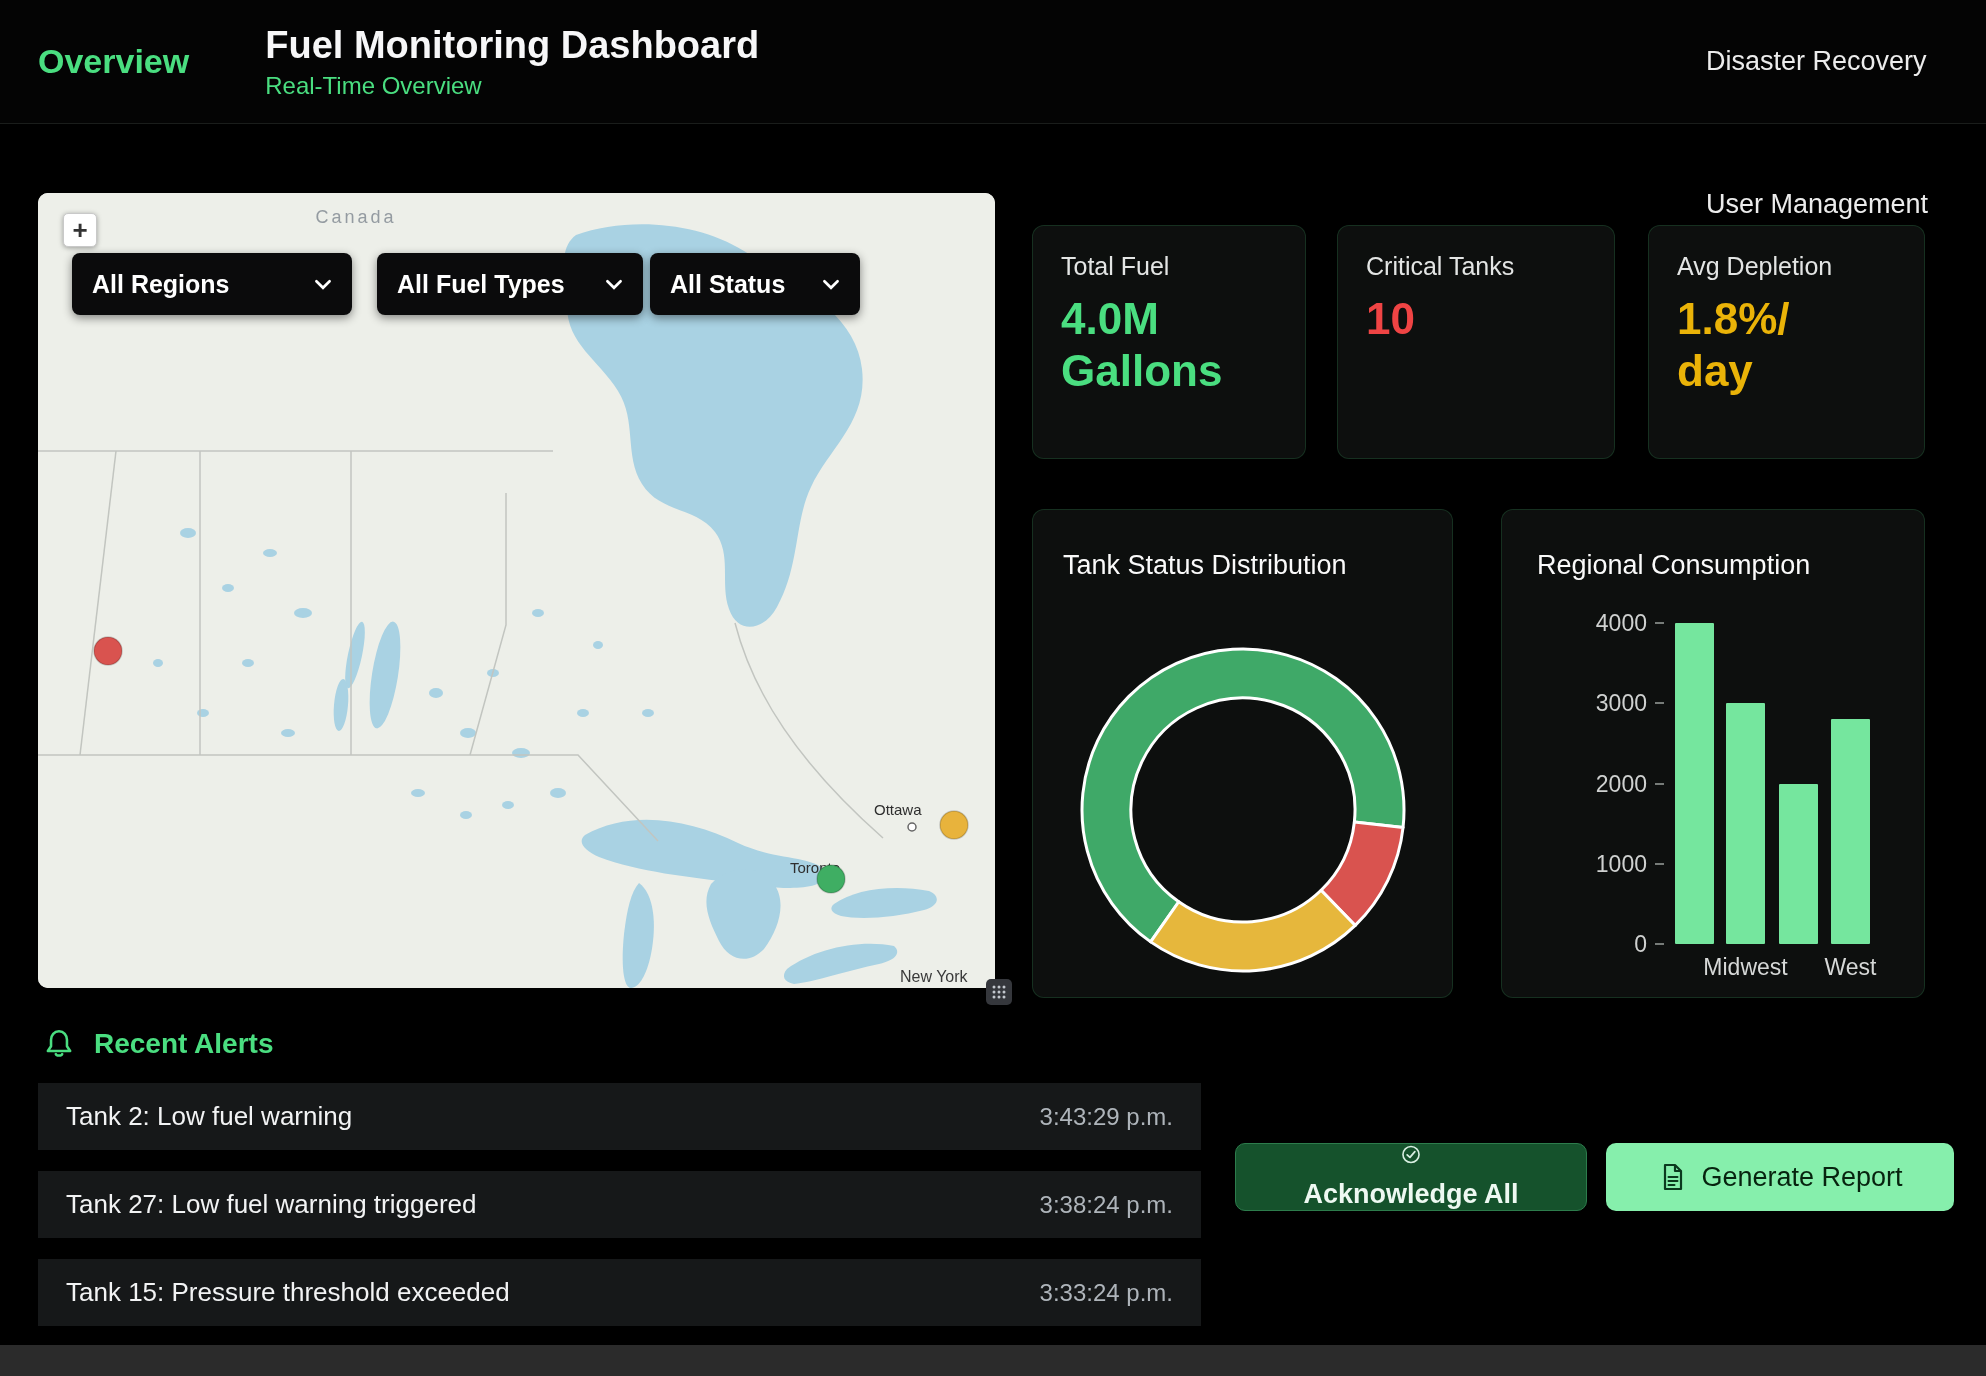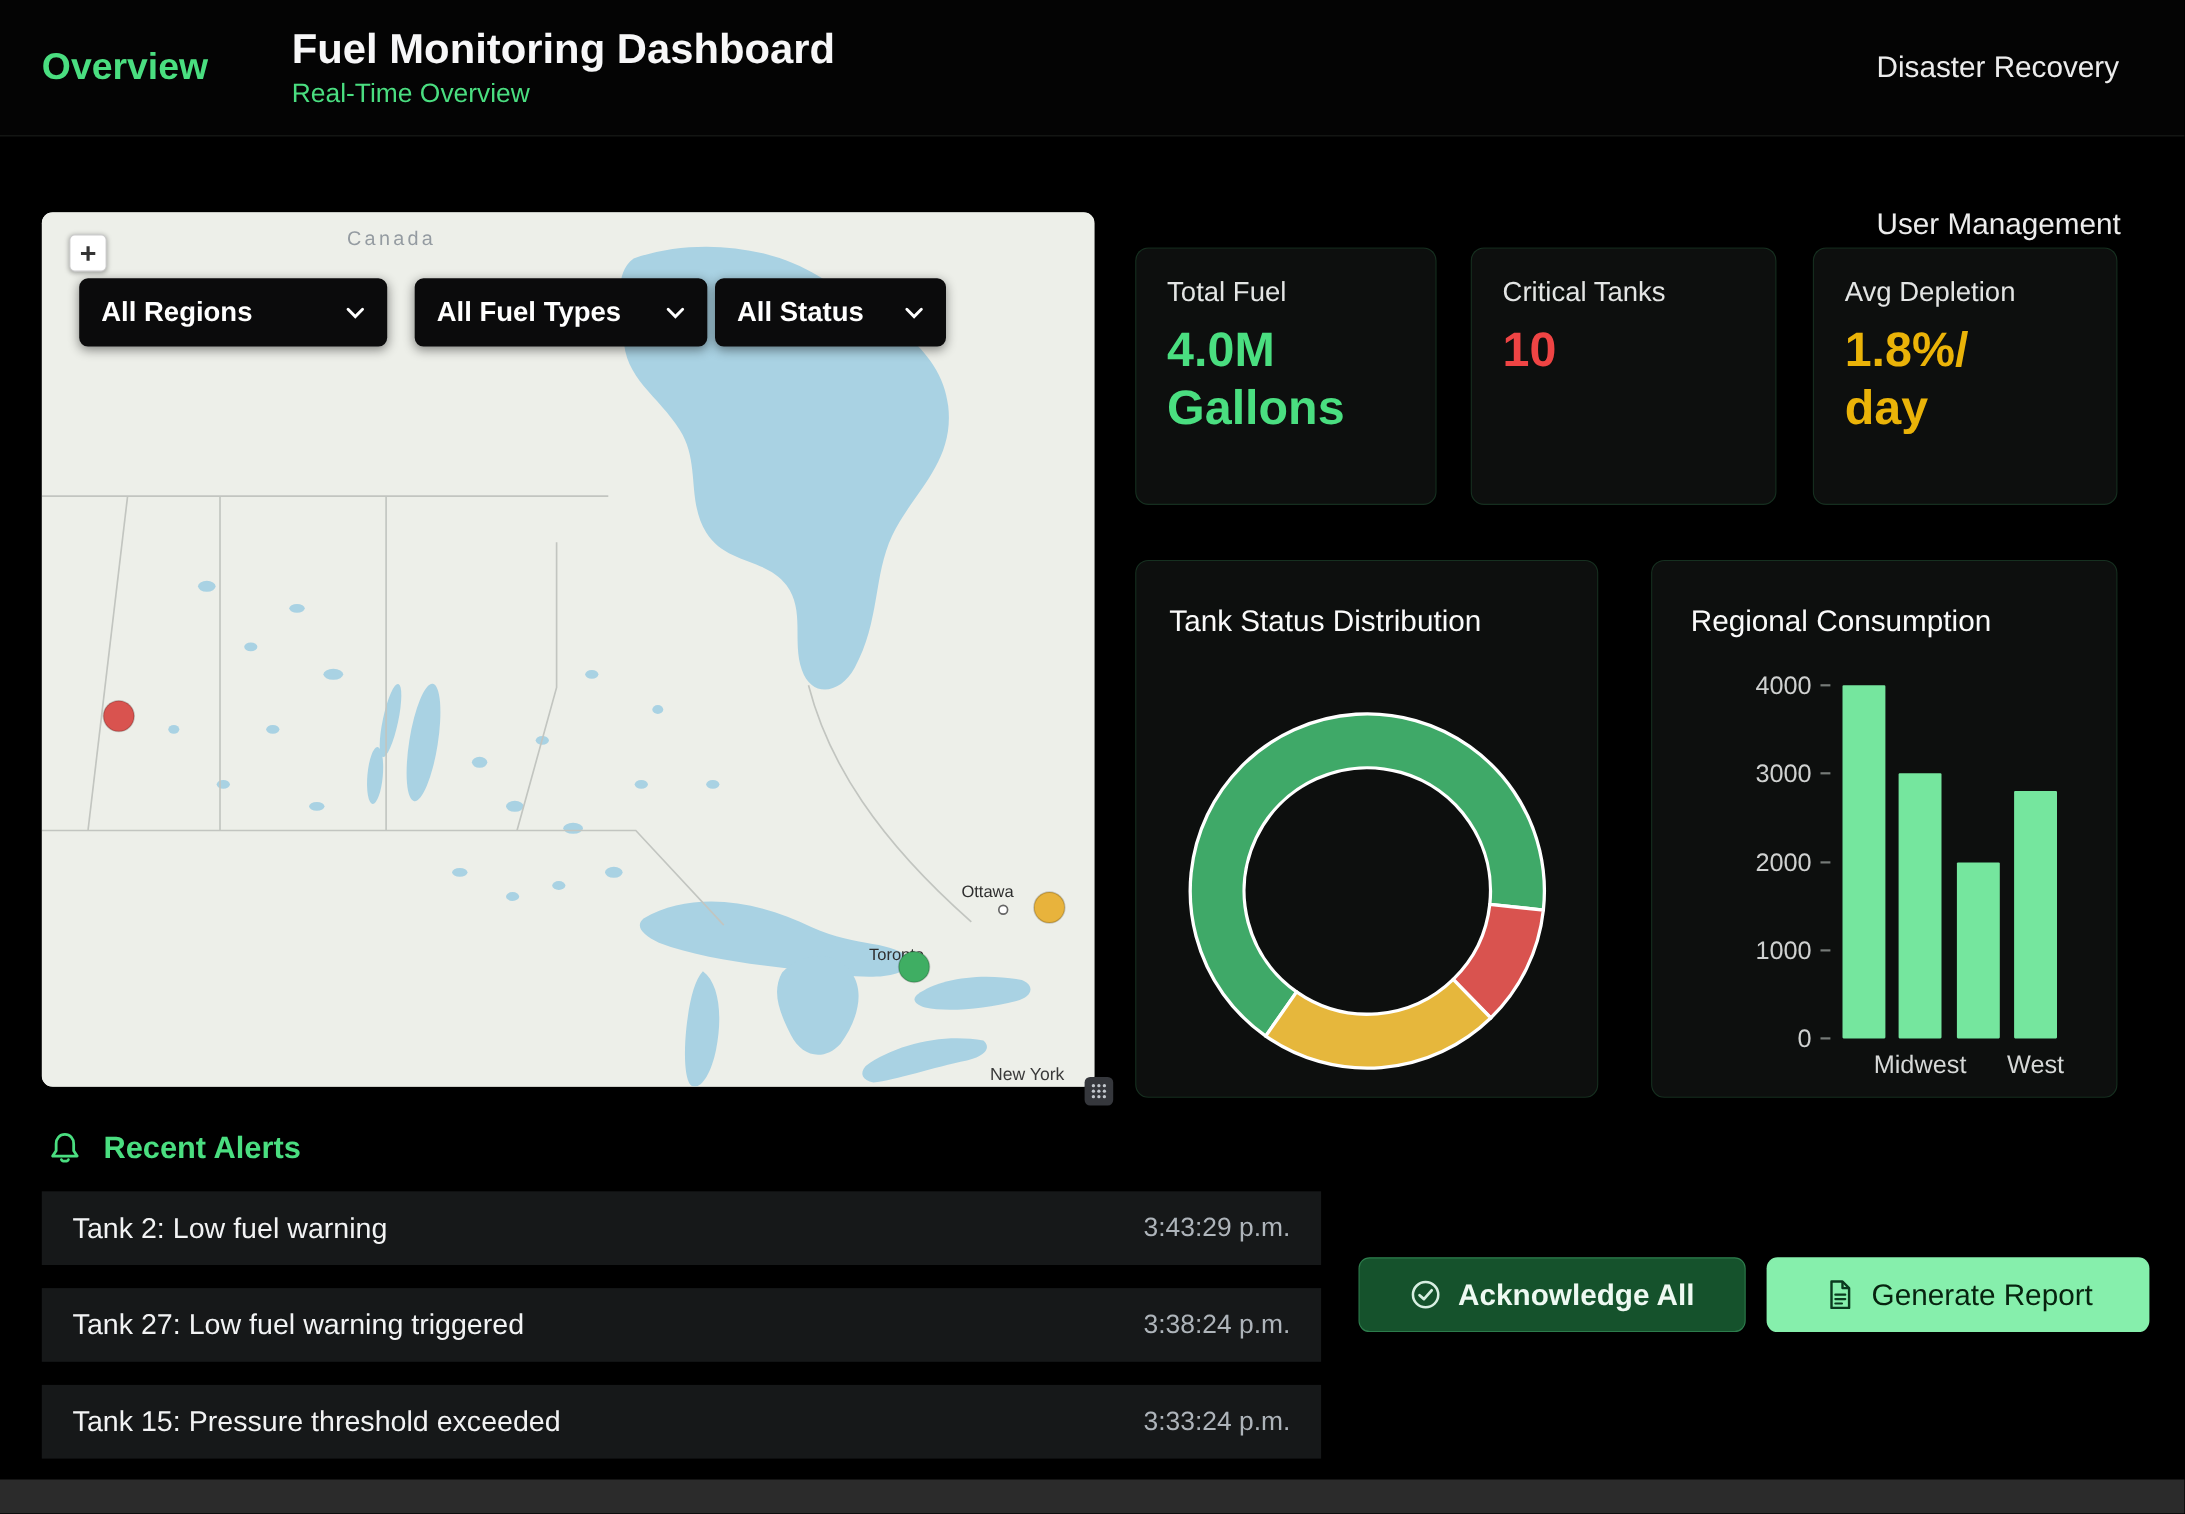--- a/index.html
+++ b/index.html
@@ -65,21 +65,21 @@
     background:#161819; border-radius:0; display:flex; align-items:center;
     justify-content:space-between; padding:0 28px; }
   .alert-msg { font-size:26px; color:#f2f3f4; }
   .alert-time { font-size:24px; color:#aeb4ba; }
 
   
   .btn { position:absolute; top:1143px; height:68px; border-radius:10px;
     display:flex; align-items:center; justify-content:center; gap:14px;
     font-size:27px; cursor:pointer; }
   .ack-btn { left:1235px; width:352px; background:#15522c; border:1px solid #2d7c4c;
-    color:#eef9f2; font-weight:600; }
+    color:#eef9f2; font-weight:600;flex-direction:column; }
   .gen-btn { left:1606px; width:348px; background:#86efac; color:#07230f; font-weight:400; }
 
   .bottom-strip { position:absolute; left:0; top:1345px; width:1986px; height:31px;
     background:#2b2b2b; }
 </style>
 </head>
 <body>
 
 <div class="header">
   <div class="logo">Overview</div>

